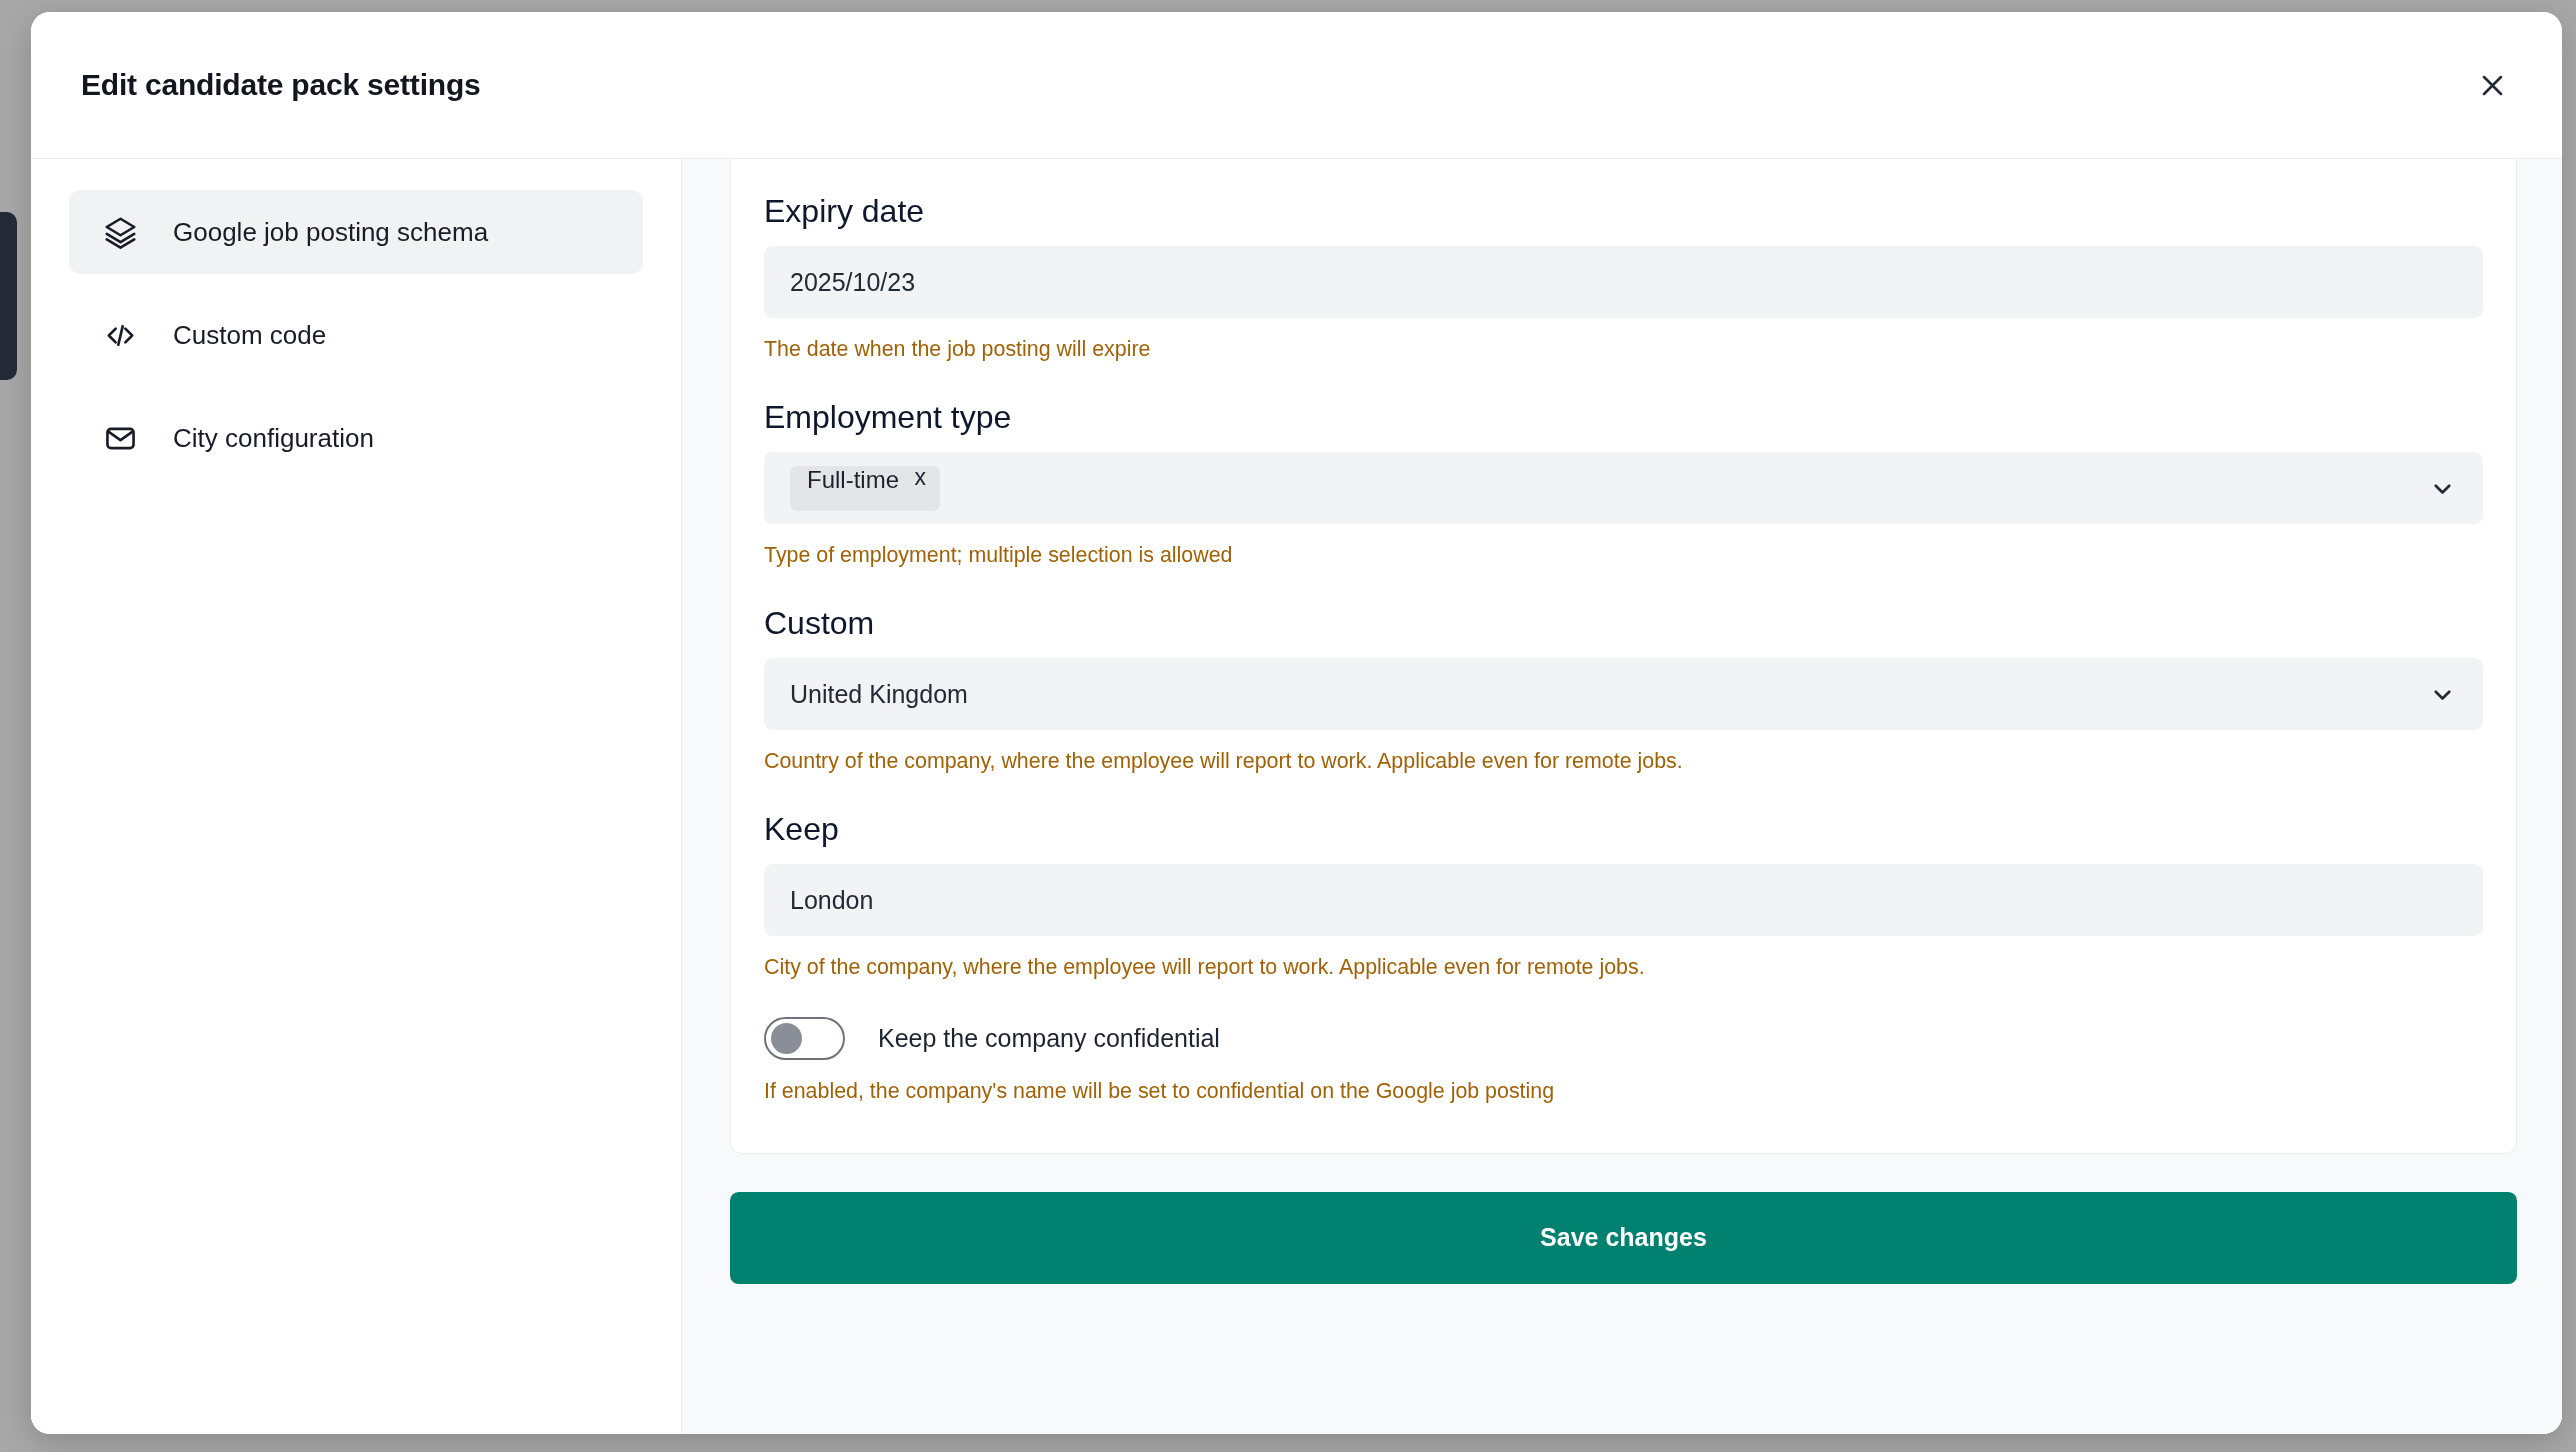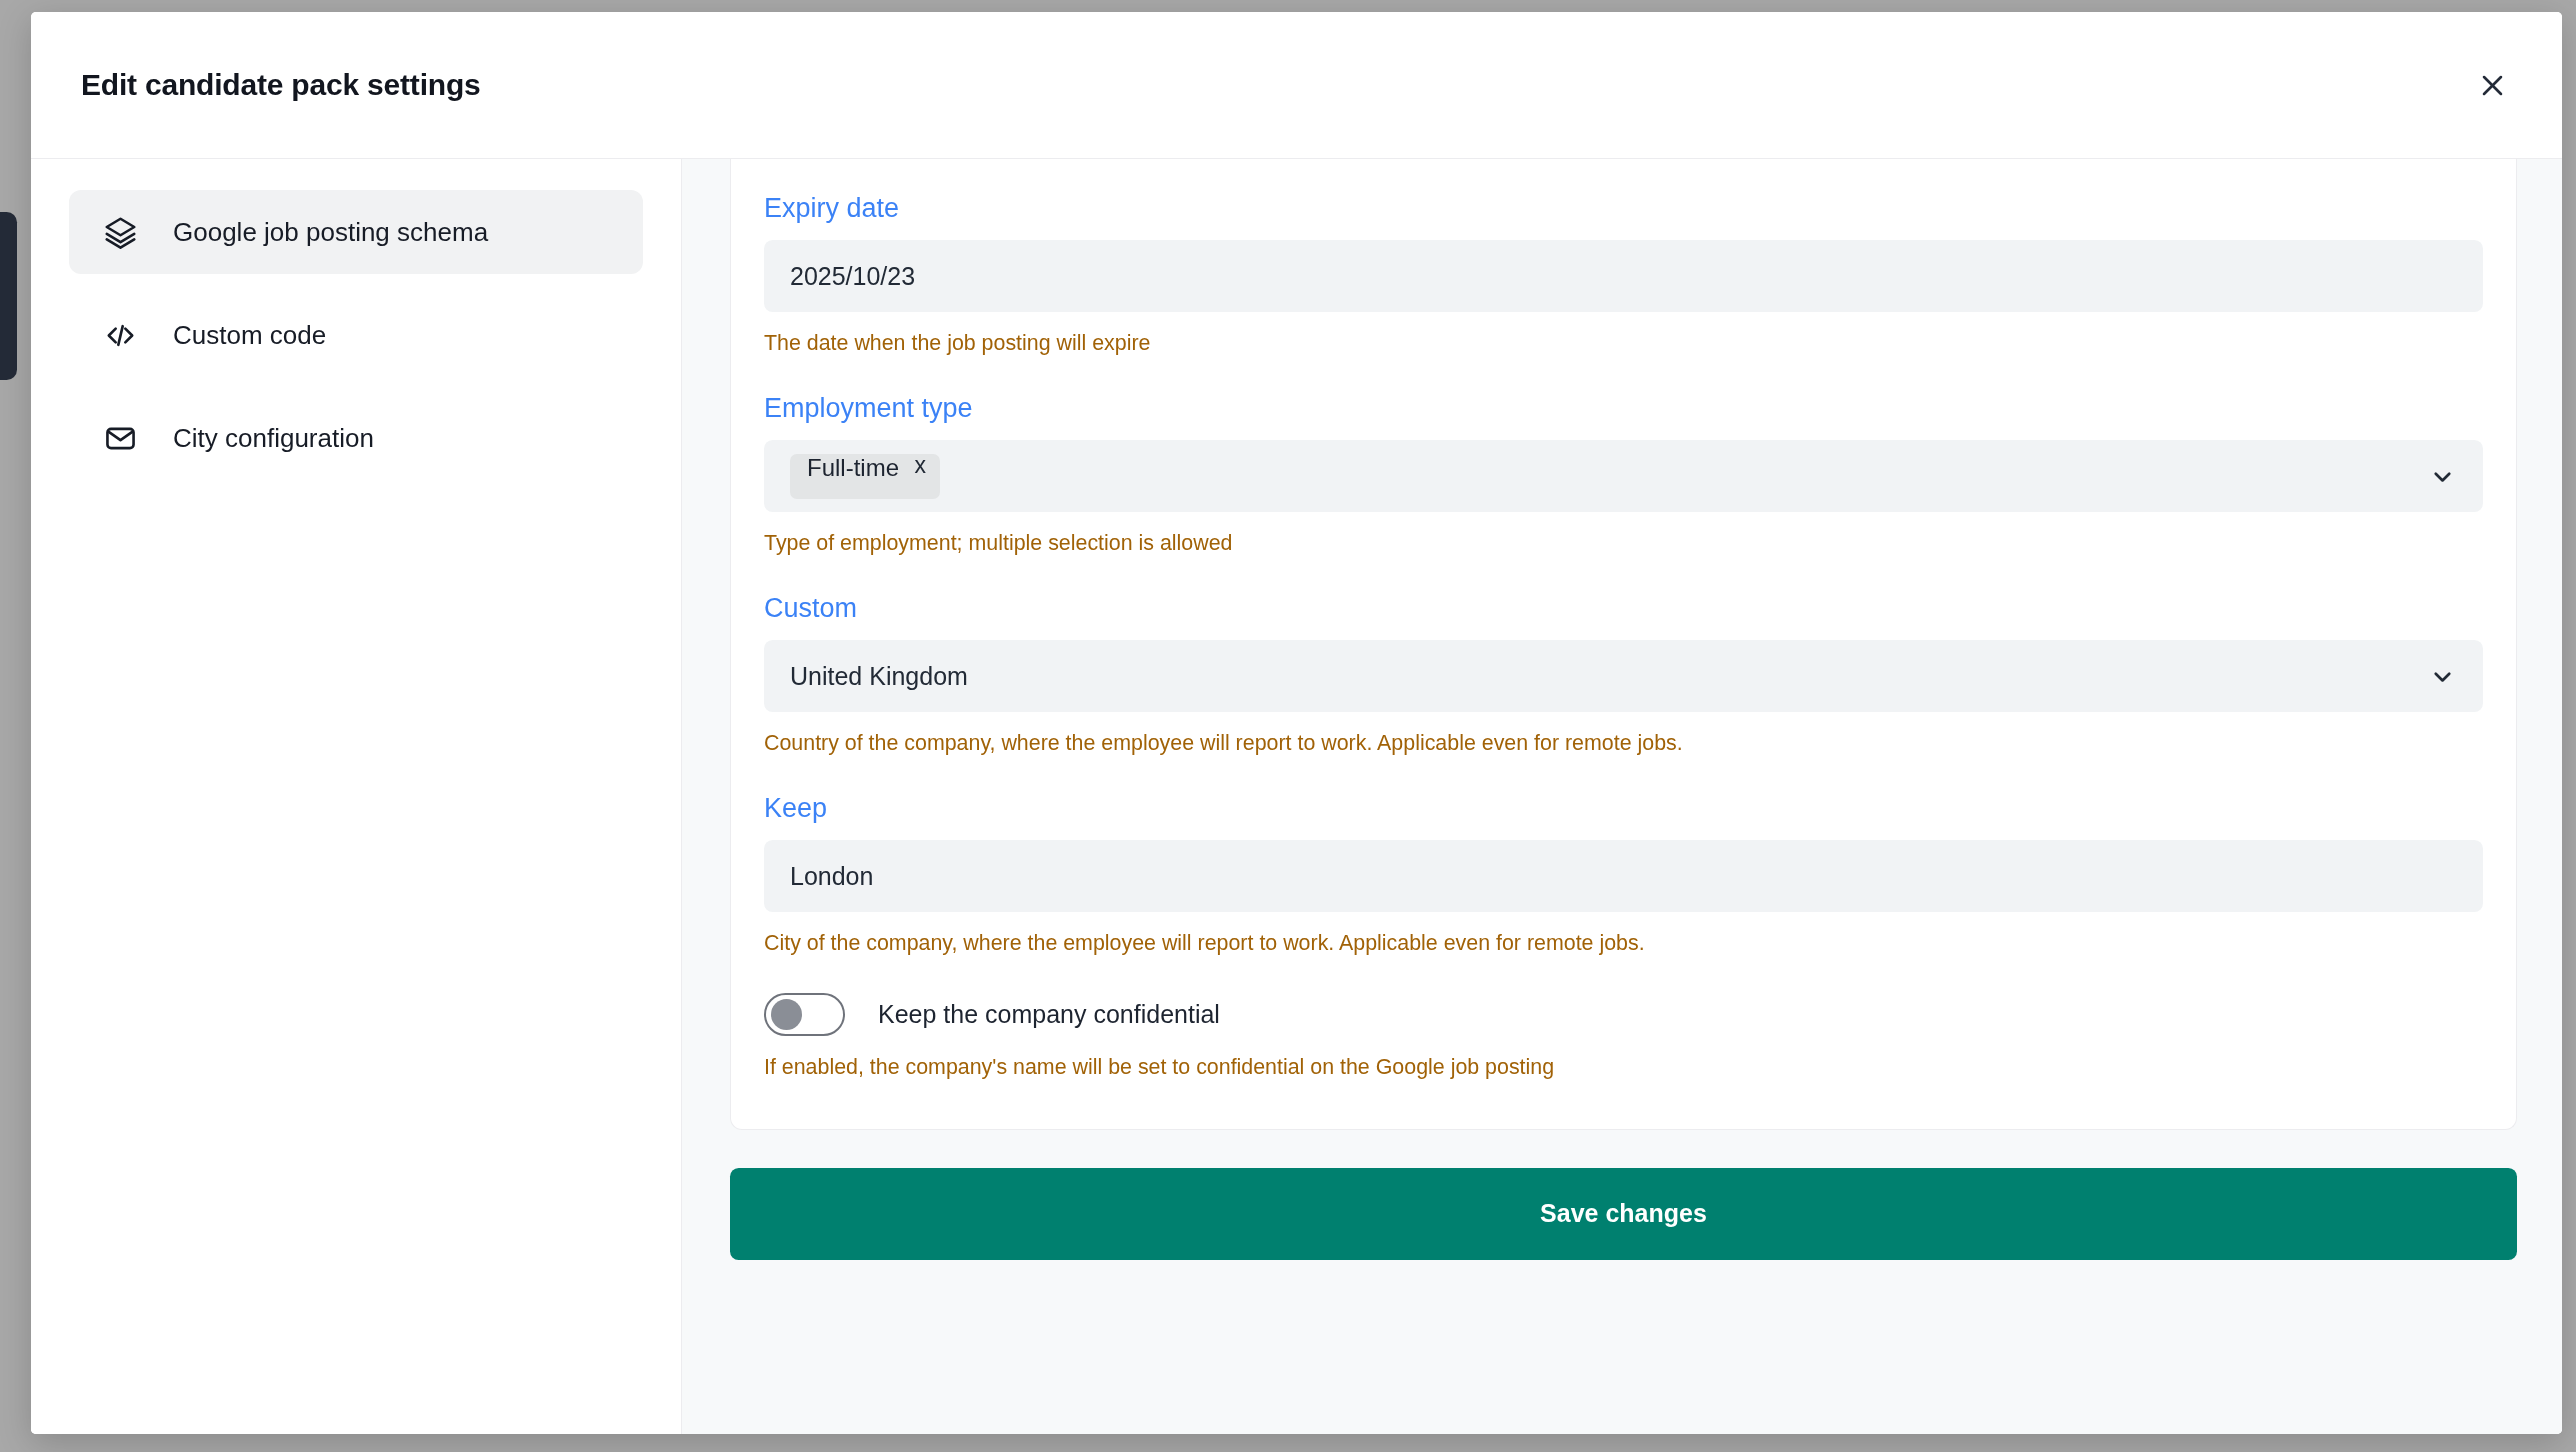--- a/index.html
+++ b/index.html
@@ -56,21 +56,21 @@
   }
 
   
   #modal {
     position: absolute;
     left: 31px;
     top: 12px;
     width: 2531px;
     height: 1422px;
     background: #ffffff;
-    border-radius: 5px;
+    border-radius: 19px;
     box-shadow: 0 8.6px 34px rgba(0,0,0,.18);
     overflow: hidden;
     display: flex;
     flex-direction: column;
   }
 
   
   #modal-header {
     height: 147px;
     flex: 0 0 147px;
@@ -155,22 +155,22 @@
     border-radius: 0 0 12px 12px;
     padding: 34px 33px 48px 33px;
     flex: 0 0 auto;
     margin-bottom: 38px;
   }
 
   .field { margin-bottom: 36px; }
   .field:last-child { margin-bottom: 0; }
 
   .field-label {
-    font-size: 27px;
-    color: #3b82f6;
+    font-size: 32px;
+    color: #0f172a;
     margin-bottom: 16.3px;
     display: block;
   }
 
   .control {
     height: 72px;
     background: #f1f3f5;
     border-radius: 8.6px;
     display: flex;
     align-items: center;

